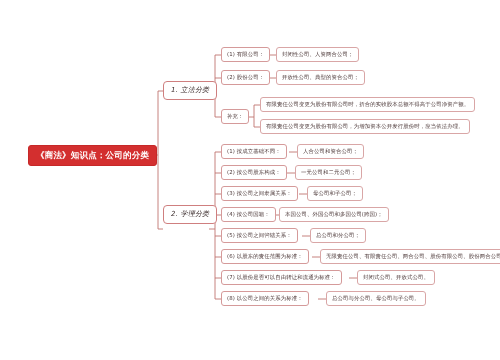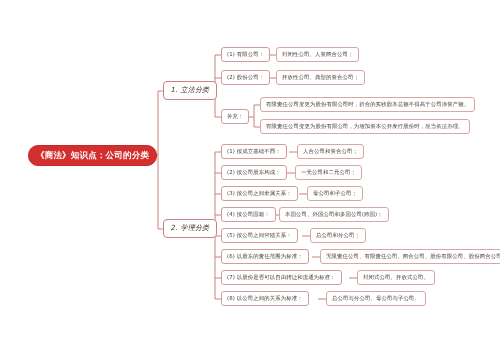--- a/index.html
+++ b/index.html
@@ -36,21 +36,21 @@
     display: flex;
     align-items: center;
     white-space: nowrap;
     line-height: 1;
   }
 
   
   .node.root {
     background: #d32f2f;
     border: 1px solid #c62828;
-    border-radius: 10px;
+    border-radius: 3px;
     color: #ffffff;
     font-size: 8.5px;
     font-weight: bold;
     padding: 5px 7px;
     letter-spacing: .2px;
     box-shadow: 0 0 0 0 rgba(0,0,0,0);
   }
 
   
   .node.lvl2 {
@@ -163,21 +163,21 @@
   <div class="node lvl3" style="left:221px; top:109px;">
     <span>补充：</span>
   </div>
   <div class="node lvl4" style="left:260px; top:97px;">
     <span>有限责任公司变更为股份有限公司时，折合的实收股本总额不得高于公司净资产额。</span>
   </div>
   <div class="node lvl4" style="left:260px; top:119px;">
     <span>有限责任公司变更为股份有限公司，为增加资本公开发行股份时，应当依法办理。</span>
   </div>
 
-  <div class="node lvl2" style="left:163px; top:219px;">
+  <div class="node lvl2" style="left:163px; top:205px;">
     <span>2. 学理分类</span>
   </div>
 
   <div class="node lvl3" style="left:221px; top:144px;">
     <span>(1) 按成立基础不同：</span>
   </div>
   <div class="node lvl4" style="left:297px; top:144px;">
     <span>人合公司和资合公司；</span>
   </div>
 

